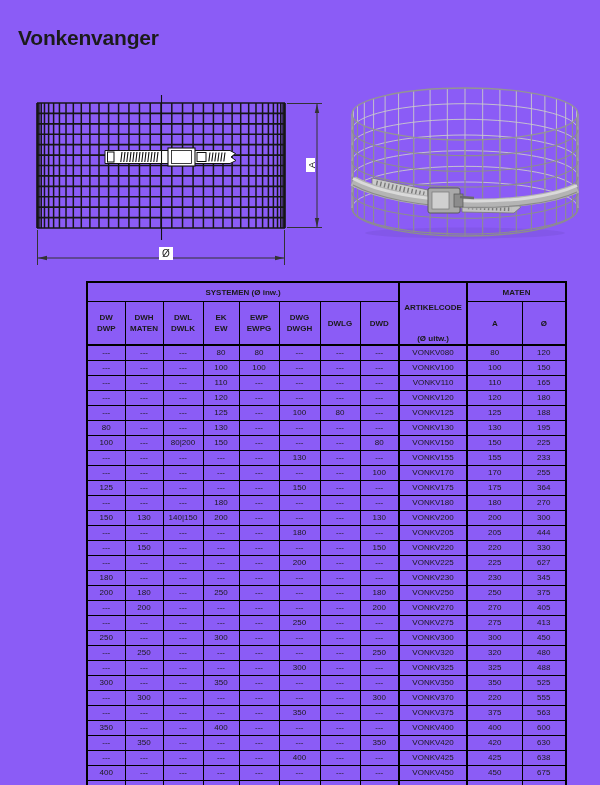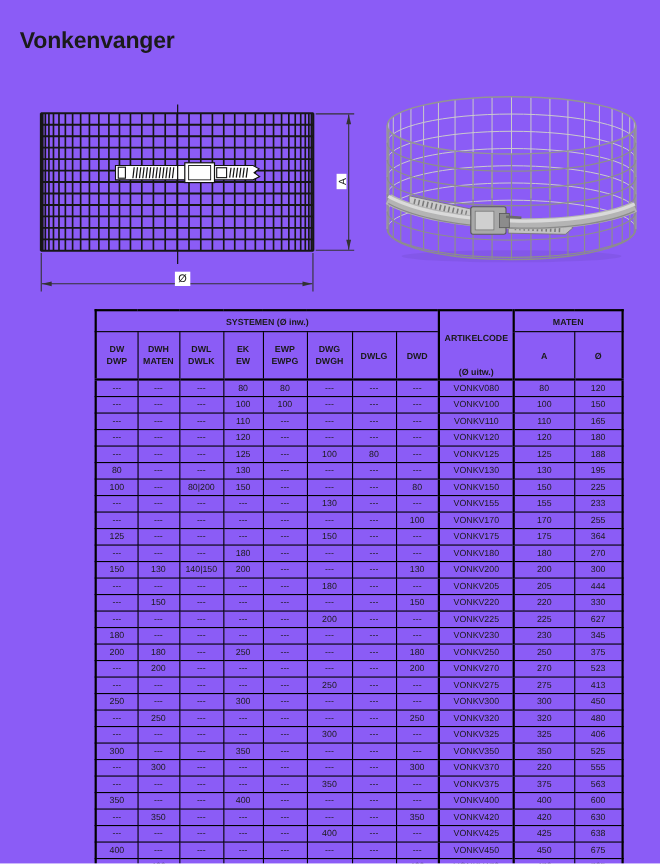--- a/index.html
+++ b/index.html
@@ -502,21 +502,21 @@
           <td>---</td>
           <td>200</td>
           <td>---</td>
           <td>---</td>
           <td>---</td>
           <td>---</td>
           <td>---</td>
           <td>200</td>
           <td class="bL2">VONKV270</td>
           <td class="bL2">270</td>
-          <td>523</td>
+          <td>405</td>
         </tr>
         <tr>
           <td>---</td>
           <td>---</td>
           <td>---</td>
           <td>---</td>
           <td>---</td>
           <td>250</td>
           <td>---</td>
           <td>---</td>
@@ -554,21 +554,21 @@
           <td>---</td>
           <td>---</td>
           <td>---</td>
           <td>---</td>
           <td>---</td>
           <td>300</td>
           <td>---</td>
           <td>---</td>
           <td class="bL2">VONKV325</td>
           <td class="bL2">325</td>
-          <td>406</td>
+          <td>488</td>
         </tr>
         <tr>
           <td>300</td>
           <td>---</td>
           <td>---</td>
           <td>350</td>
           <td>---</td>
           <td>---</td>
           <td>---</td>
           <td>---</td>

